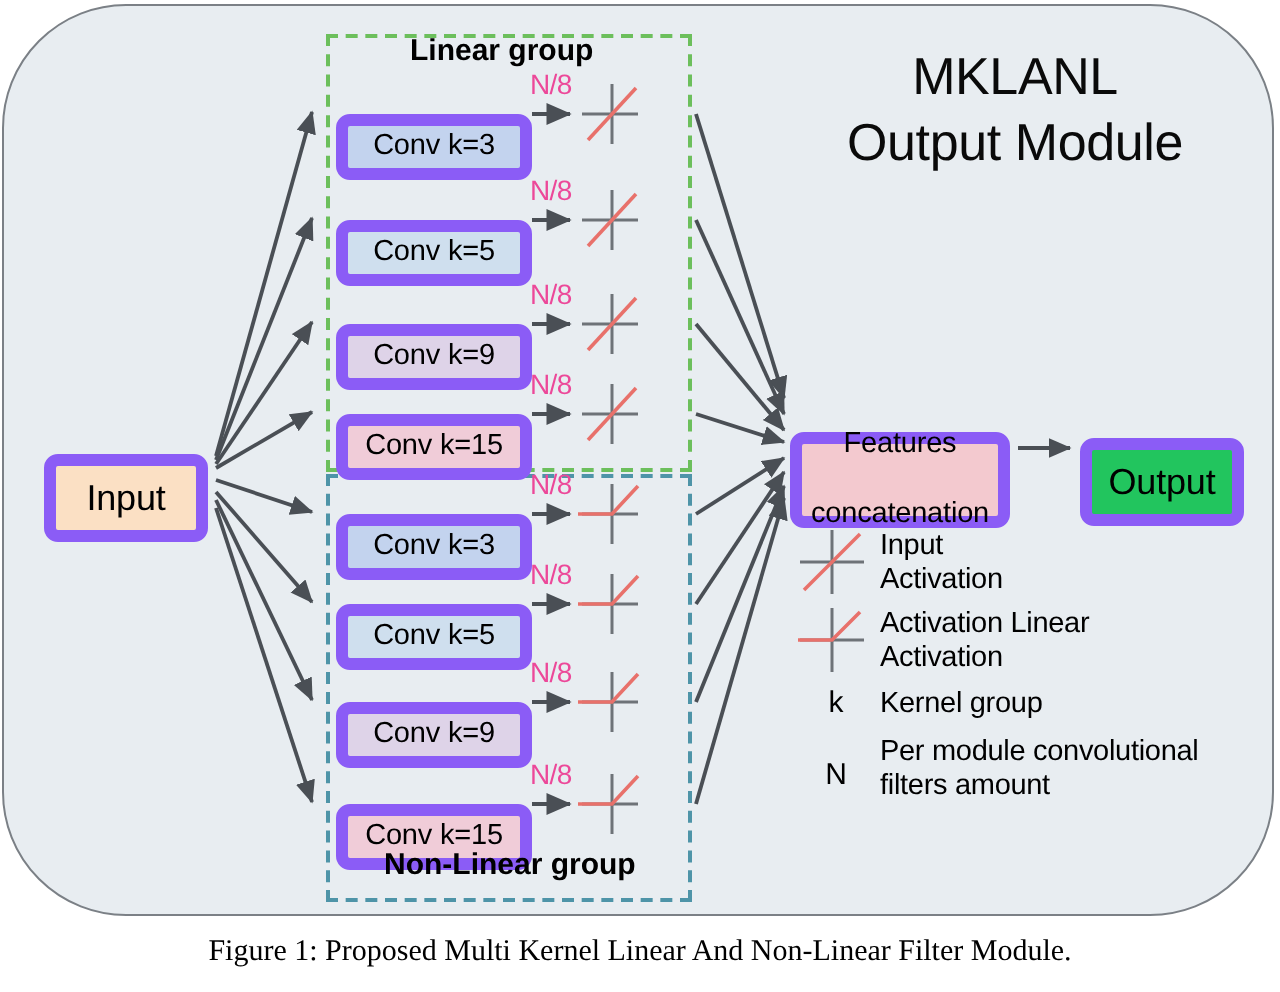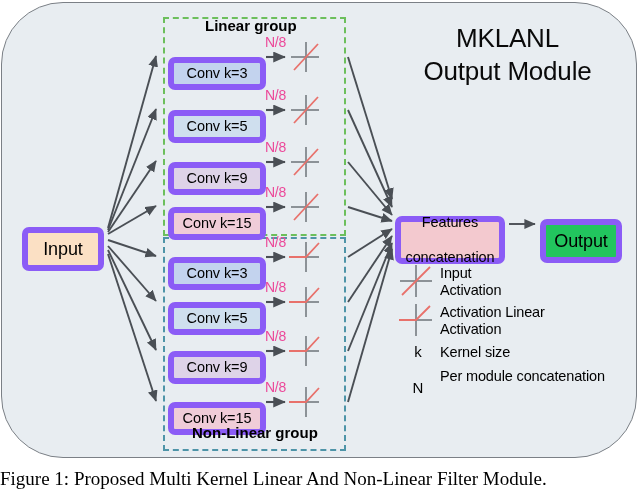--- a/index.html
+++ b/index.html
@@ -156,23 +156,23 @@
     letter-spacing: -0.15px;
   }
   .legend-row.key-row { align-items: center; margin-bottom: 7px; }
 
   
   #caption {
     position: absolute;
     left: 0;
     top: 468px;
     width: 640px;
-    text-align: left;
+    text-align: center;
     font-family: "Liberation Serif", serif;
-    font-size: 19px;
+    font-size: 15px;
     color: #000;
   }
 </style>
 </head>
 <body>
 
 <div id="figure-panel" style="background: rgb(232, 237, 241); border-color: rgb(123, 128, 134);">
 
   <div class="group-frame" id="group-linear" style="border-color: rgb(108, 191, 92);"></div>
   <div class="group-frame" id="group-nonlinear" style="border-color: rgb(78, 148, 168);"></div>
@@ -346,26 +346,27 @@
     </div>
     <div class="legend-text">
       <div>Activation Linear</div>
       <div>Activation</div>
     </div>
   </div>
 
   <div class="legend-row key-row">
     <div class="legend-key">k</div>
     <div class="legend-text">
-      <div>Kernel size</div>
+      <div>Kernel group</div>
     </div>
   </div>
 
   <div class="legend-row">
     <div class="legend-key" style="padding-top:12px;">N</div>
     <div class="legend-text">
-      <div>Per module concatenation</div>
+      <div>Per module convolutional</div>
+      <div>filters  amount</div>
     </div>
   </div>
 
 </div>
 
 <div id="caption">Figure 1: Proposed Multi Kernel Linear And Non-Linear Filter Module.</div>
 
 </body></html>

